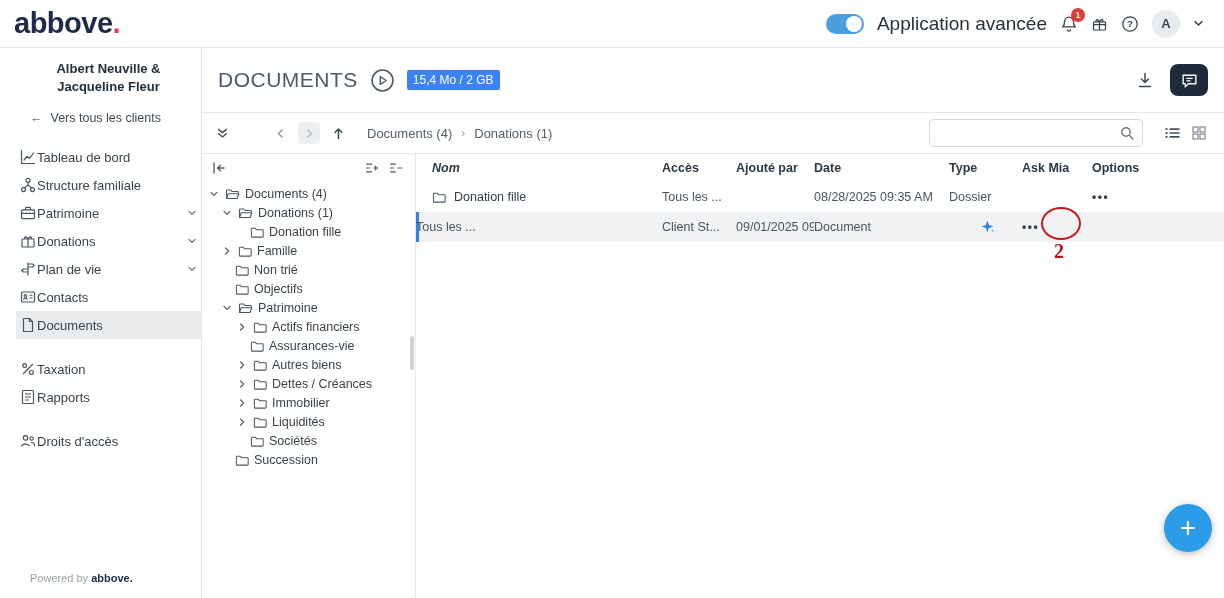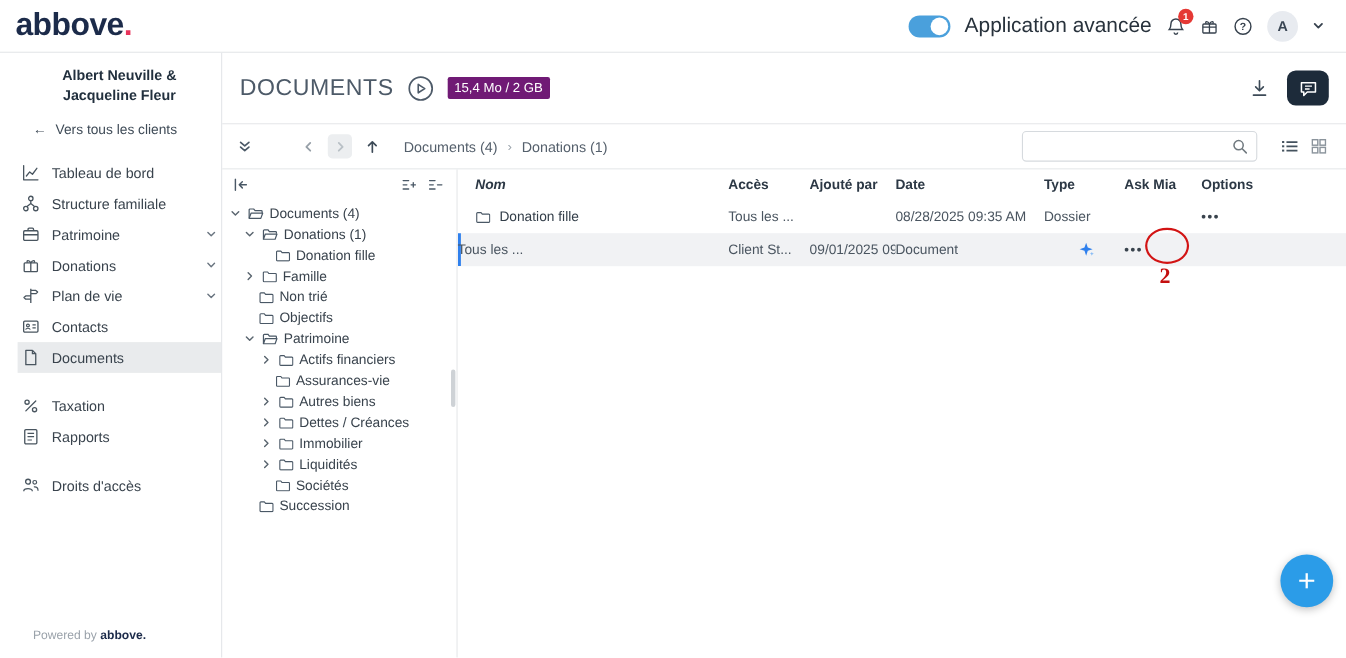--- a/index.html
+++ b/index.html
@@ -26,36 +26,36 @@
   
   .bodyrow { display:flex; height:550px;margin-left:16px; }
 
   
   .sidebar { width:186px; min-width:186px; border-right:1px solid #e4e6e9; display:flex;
              flex-direction:column; padding-top:12px; }
   .client-name { font-weight:700; font-size:13px; color:#22303e; text-align:center; line-height:1.35;
                  padding:0 26px; margin-bottom:16px; }
   .back-link { display:flex; gap:8px; align-items:center; padding:0 14px; font-size:12.5px;
                color:#3f4b57; margin-bottom:18px; cursor:pointer; }
-  .nav-item { height:28px; display:flex; align-items:center; gap:10px; padding:0 4px;
+  .nav-item { height:28px; display:flex; align-items:center; gap:0; padding:0 4px;
               font-size:13px; color:#39434d; cursor:pointer; }
   .nav-item.active { background:#e9ebed; }
   .nicon { width:17px; height:16px; display:flex; color:#49555f; flex:none; }
   .nicon svg { width:16px; height:16px; }
   .nav-chev { margin-left:auto; color:#6a7580; display:flex; }
   .nav-group { margin-top:16px; }
   .sfooter { margin-top:auto; padding:10px 14px 14px; font-size:11px; color:#9aa2aa; }
   .sfooter b { color:#1c2b4a; }
 
   
   .main { flex:1; display:flex; flex-direction:column; min-width:0; }
   .mhead { height:64px; display:flex; align-items:center; padding:0 16px; gap:12px; }
   .mtitle { font-size:21px; color:#4d5a68; letter-spacing:0.5px; font-weight:400; }
   .playbtn { display:flex; cursor:pointer; }
-  .storage { background:#701a75; color:#fff; font-size:12px; padding:3px 6px; border-radius:2px; }
+  .storage { background:#3b82f6; color:#fff; font-size:12px; padding:3px 6px; border-radius:2px; }
   .mhead-right { margin-left:auto; display:flex; align-items:center; gap:16px; }
   .chatbtn { width:38px; height:32px; border-radius:8px; background:#1d2b3a; display:flex;
              align-items:center; justify-content:center; cursor:pointer; }
   .divider { height:1px; background:#e6e8ea; }
 
   .toolbar { height:40px; display:flex; align-items:center; padding:0 14px; gap:12px; }
   .tbico { display:flex; align-items:center; justify-content:center; color:#4a5866; cursor:pointer; }
   .tbico.dim { color:#97a0a8; }
   .tbico.disabled { background:#eceef0; border-radius:4px; width:22px; height:22px; color:#b9c0c6; cursor:default; }
   .crumb { font-size:13px; color:#55606c; display:flex; gap:9px; align-items:center; margin-left:10px; }

